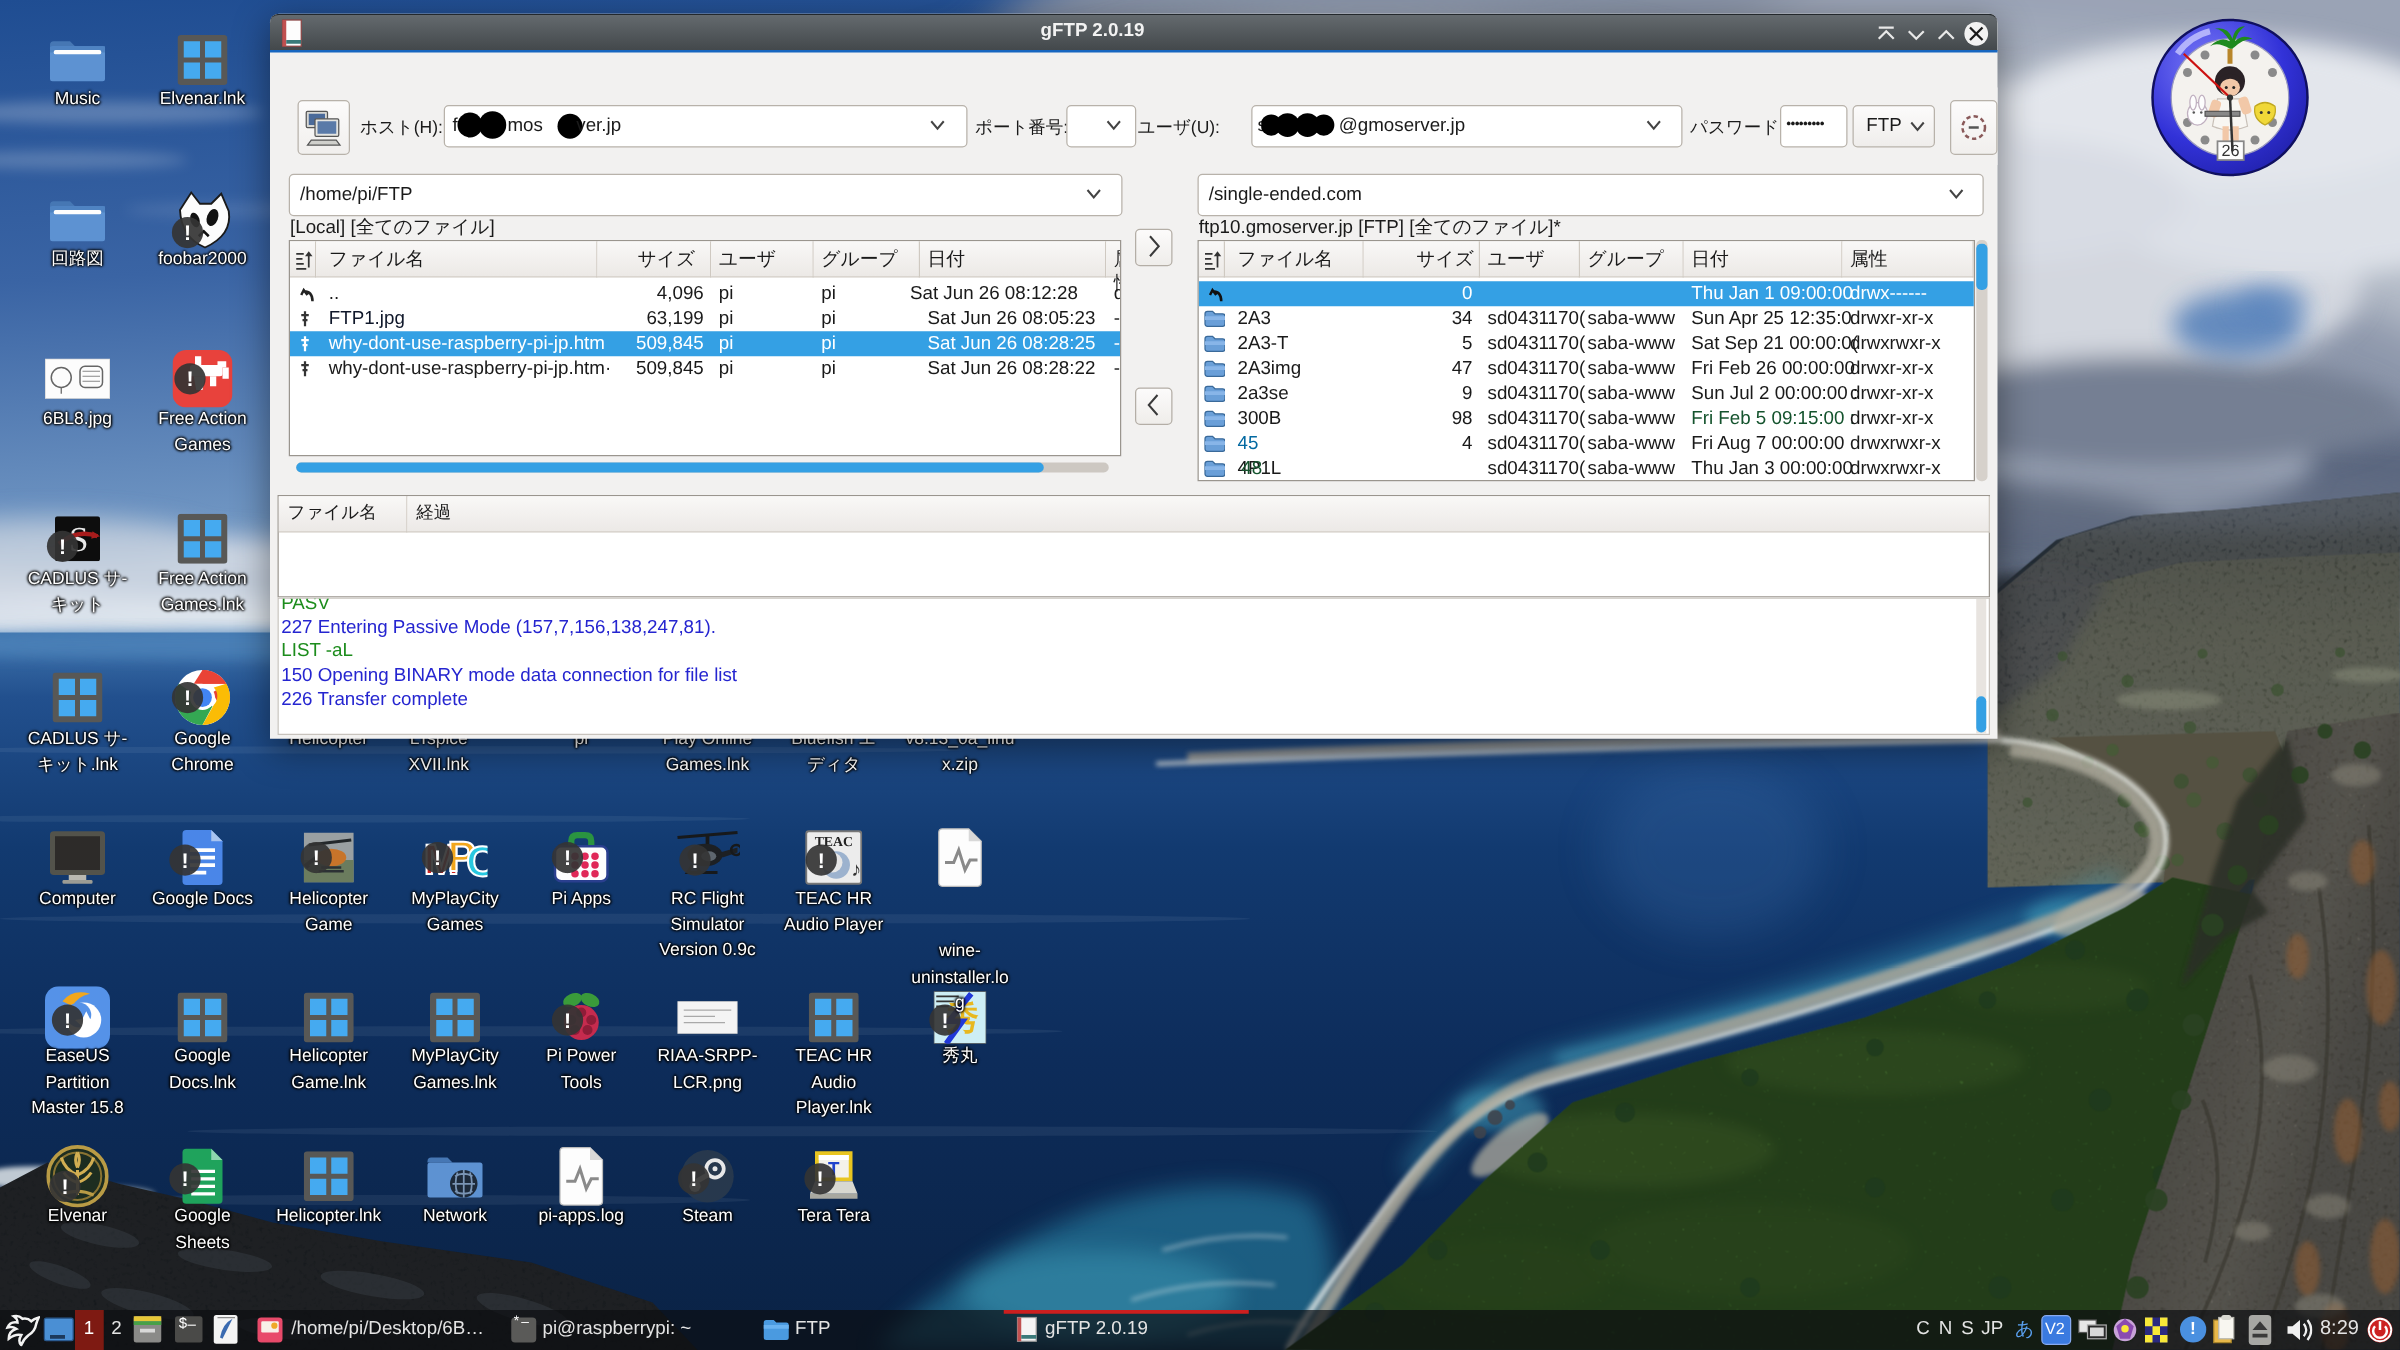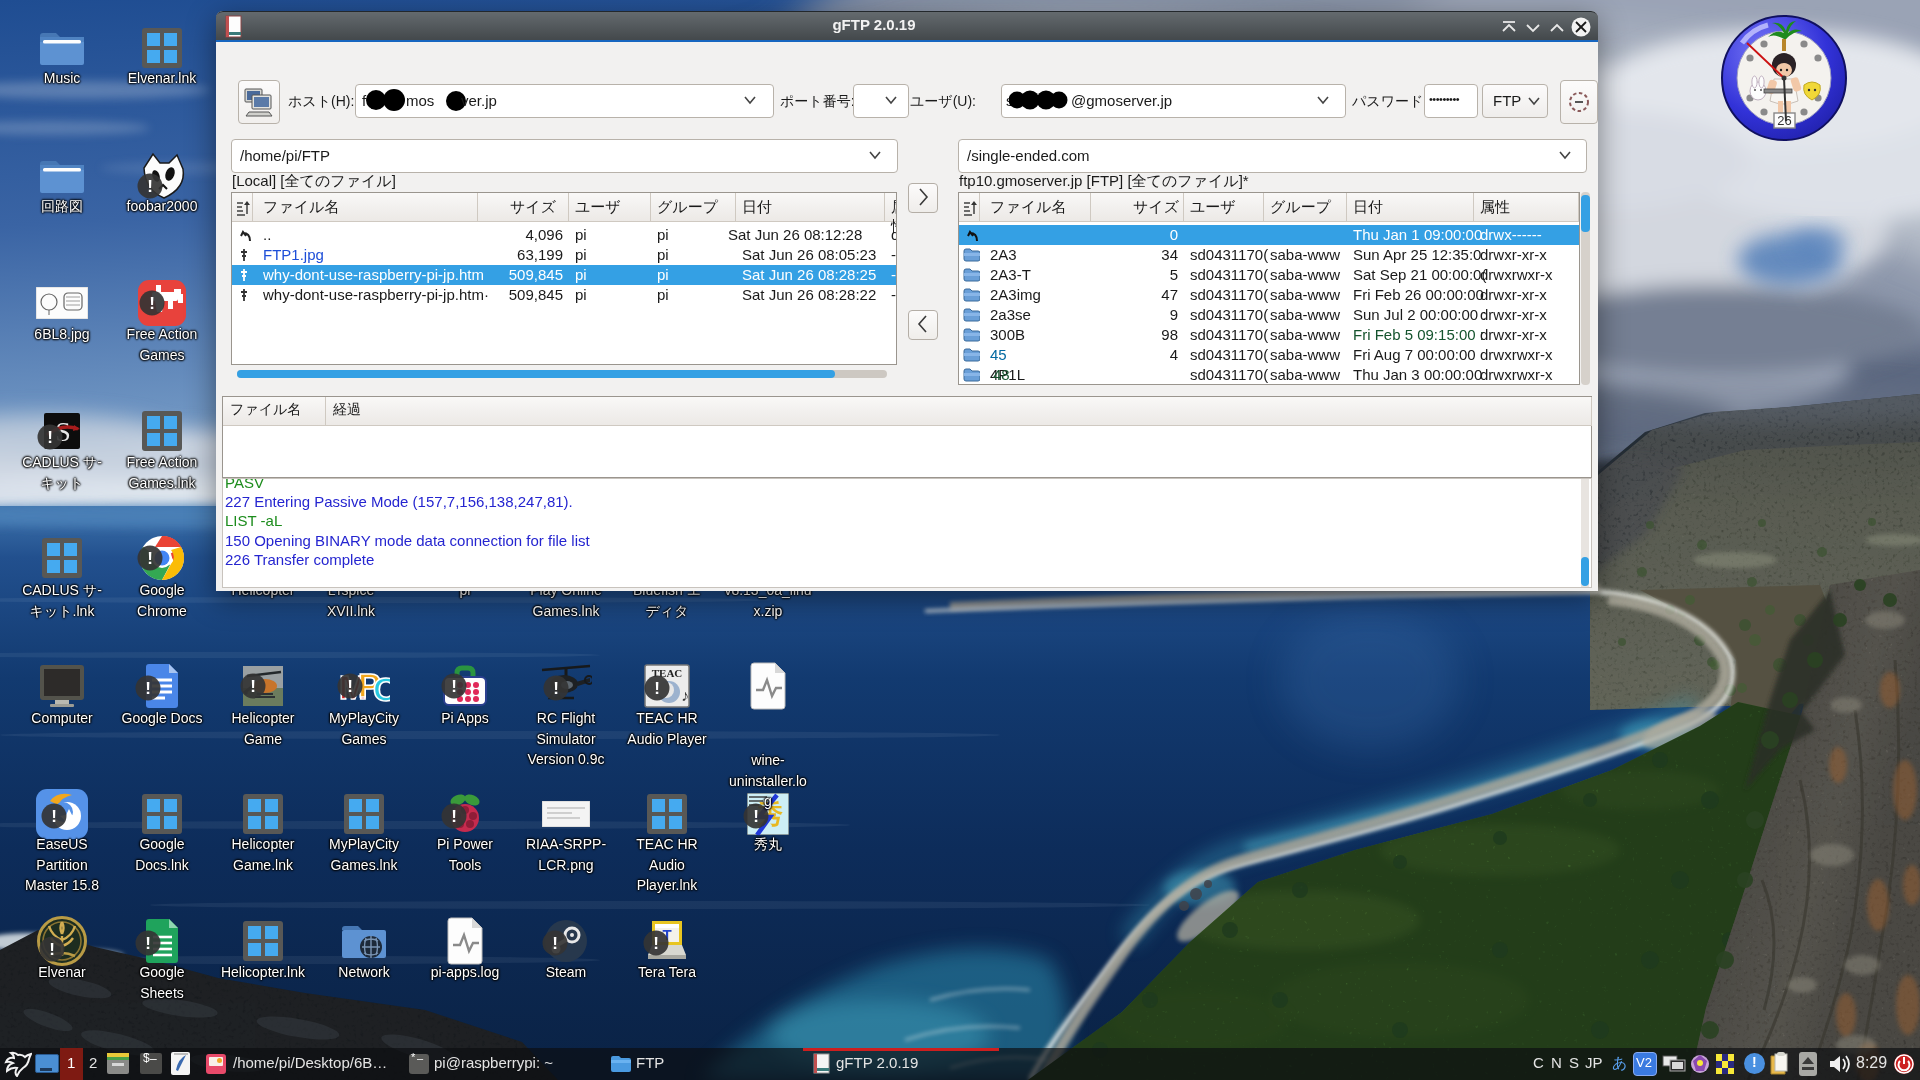--- a/index.html
+++ b/index.html
@@ -816,21 +816,21 @@
         </svg>
 <div style="position:absolute;left:31px;top:33px;color:#1a1a1a;white-space:nowrap;">..</div>
 <div style="position:absolute;left:146px;top:33px;width:185px;text-align:right;color:#1a1a1a;">4,096</div>
 <div style="position:absolute;left:343px;top:33px;color:#1a1a1a;">pi</div>
 <div style="position:absolute;left:425px;top:33px;color:#1a1a1a;">pi</div>
 <div style="position:absolute;left:496px;top:33px;color:#1a1a1a;white-space:nowrap;">Sat Jun 26 08:12:28</div>
 <div style="position:absolute;left:659px;top:33px;color:#1a1a1a;white-space:nowrap;">drw:</div>
 <svg style="position:absolute;left:7px;top:55px" width="10" height="14" viewBox="0 0 10 14">
           <path d="M5,1 L5,13 M2,4 L8,4 M3,8 L7,8" stroke="#333" stroke-width="1.8"></path>
         </svg>
-<div style="position:absolute;left:31px;top:53px;color:#1d4ed8;white-space:nowrap;">FTP1.jpg</div>
+<div style="position:absolute;left:31px;top:53px;color:#0f172a;white-space:nowrap;">FTP1.jpg</div>
 <div style="position:absolute;left:146px;top:53px;width:185px;text-align:right;color:#1a1a1a;">63,199</div>
 <div style="position:absolute;left:343px;top:53px;color:#1a1a1a;">pi</div>
 <div style="position:absolute;left:425px;top:53px;color:#1a1a1a;">pi</div>
 <div style="position:absolute;left:510px;top:53px;color:#1a1a1a;white-space:nowrap;">Sat Jun 26 08:05:23</div>
 <div style="position:absolute;left:659px;top:53px;color:#1a1a1a;white-space:nowrap;">-rwx</div>
 <div style="position:absolute;left:0;top:72px;width:666px;height:20px;background:#34a0e4;"></div>
 <svg style="position:absolute;left:7px;top:75px" width="10" height="14" viewBox="0 0 10 14">
           <path d="M5,1 L5,13 M2,4 L8,4 M3,8 L7,8" stroke="#fff" stroke-width="1.8"></path>
         </svg>
 <div style="position:absolute;left:31px;top:73px;color:#fff;white-space:nowrap;">why-dont-use-raspberry-pi-jp.htm</div>

